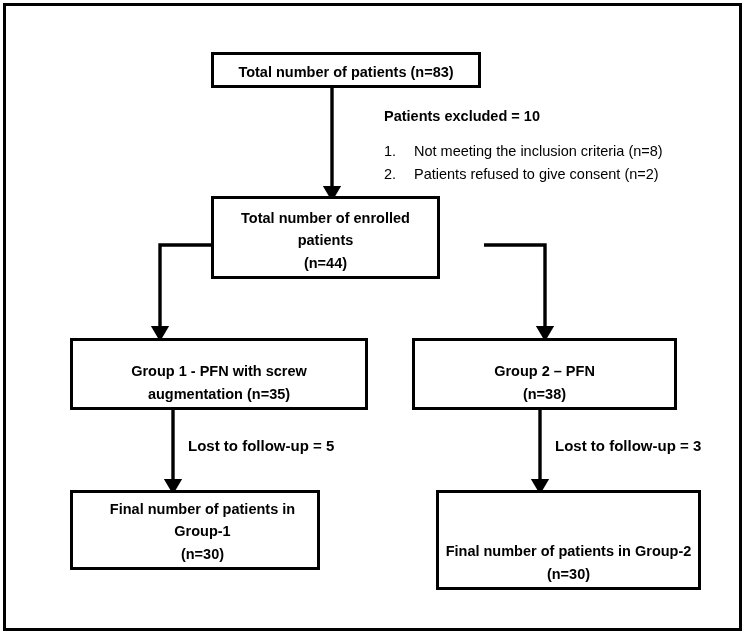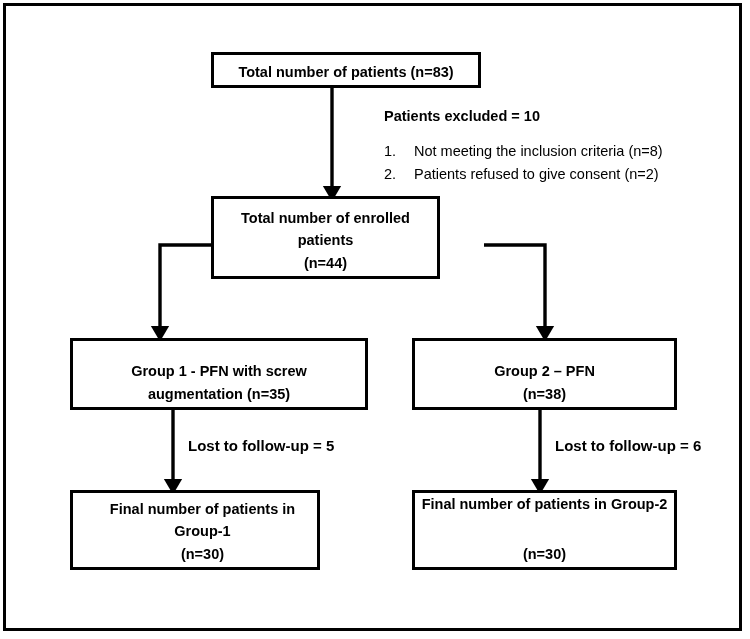--- a/index.html
+++ b/index.html
@@ -82,25 +82,24 @@
   }
   
   #node-final1 {
     left: 70px;
     top: 490px;
     width: 250px;
     height: 80px;
     padding-left: 21px;
   }
   #node-final2 {
-    left: 412px;
+    left: 436px;
     top: 490px;
     width: 265px;
-    height: 80px;
-    gap: 27px;
+    height: 100px;
   }
   
   .annotation {
     position: absolute;
     color: #000000;
     font-size: 14.5px;
   }
   #excluded-block {
     left: 352px;
     top: 108px;
@@ -205,15 +204,15 @@
         <span>Not meeting the inclusion criteria (n=8)</span>
       </li>
       <li>
         <span class="marker">2.</span>
         <span>Patients refused to give consent (n=2)</span>
       </li>
     </ul>
   </div>
 
   <div class="lost-label" id="lost-label-1">Lost to follow-up = 5</div>
-  <div class="lost-label" id="lost-label-2">Lost to follow-up = 6</div>
+  <div class="lost-label" id="lost-label-2">Lost to follow-up = 3</div>
 
 </div>
 
 </body></html>

